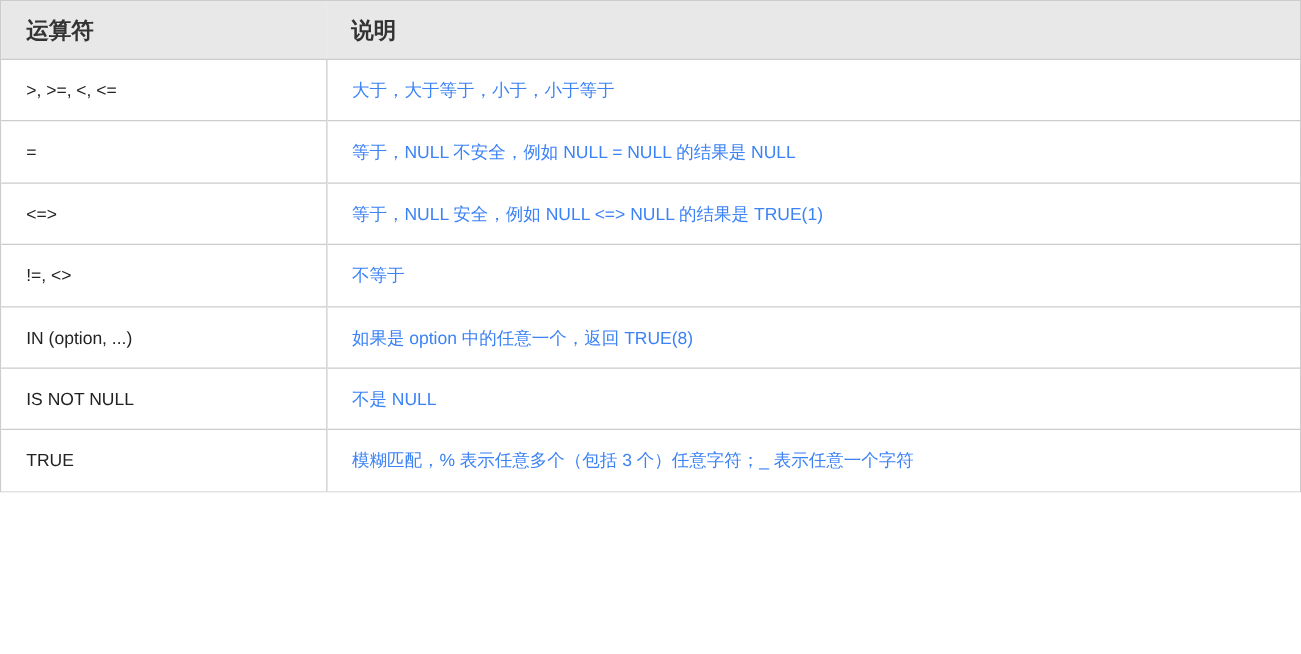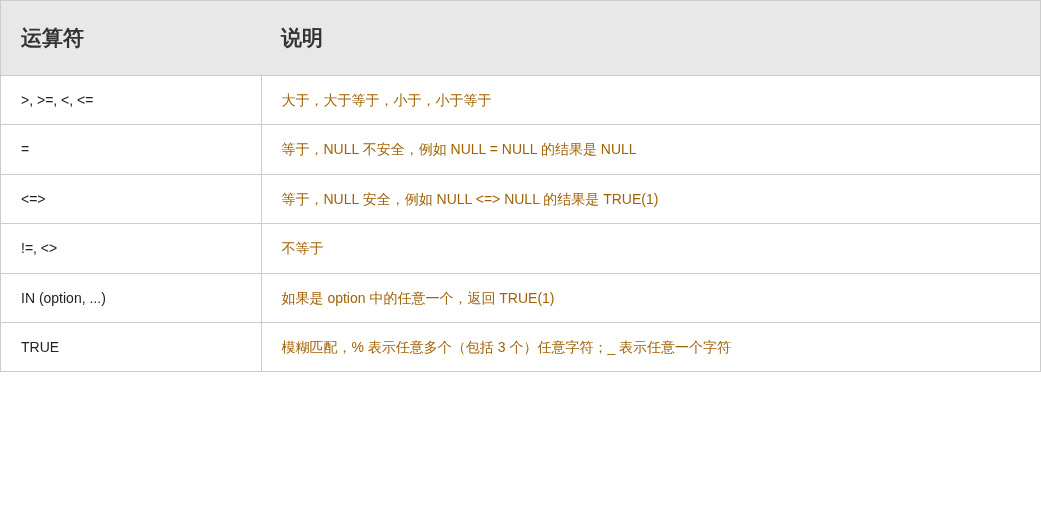--- a/index.html
+++ b/index.html
@@ -24,24 +24,24 @@
     table {
       width: 100%;
       border-collapse: collapse;
     }
 
     thead tr {
       background-color: #e8e8e8;
     }
 
     thead th {
-      padding: 23px 20px;
+      padding: 11px 20px;
       text-align: left;
       font-weight: bold;
-      font-size: 21px;
+      font-size: 18px;
       border-bottom: 1px solid #ccc;
     }
 
     tbody tr {
       border-bottom: 1px solid #ccc;
     }
 
     tbody tr:last-child {
       border-bottom: none;
     }
@@ -62,21 +62,21 @@
     }
 
     td:first-child {
       width: 260px;
       font-weight: normal;
       border-right: 1px solid #ccc;
       color: #222;
     }
 
     td:last-child {
-      color: #a16207;
+      color: #3b82f6;
     }
   </style>
 </head>
 <body>
 
 <div class="table-container">
   <table>
     <thead>
       <tr>
         <th>运算符</th>
@@ -95,21 +95,25 @@
         <tr>
           <td>&lt;=&gt;</td>
           <td>等于，NULL 安全，例如 NULL &lt;=&gt; NULL 的结果是 TRUE(1)</td>
         </tr>
         <tr>
           <td>!=, &lt;&gt;</td>
           <td>不等于</td>
         </tr>
         <tr>
           <td>IN (option, ...)</td>
-          <td>如果是 option 中的任意一个，返回 TRUE(1)</td>
+          <td>如果是 option 中的任意一个，返回 TRUE(8)</td>
+        </tr>
+        <tr>
+          <td>IS NOT NULL</td>
+          <td>不是 NULL</td>
         </tr>
         <tr>
           <td>TRUE</td>
           <td>模糊匹配，% 表示任意多个（包括 3 个）任意字符；_ 表示任意一个字符</td>
         </tr>
       </tbody>
   </table>
 </div>
 
 </body></html>

